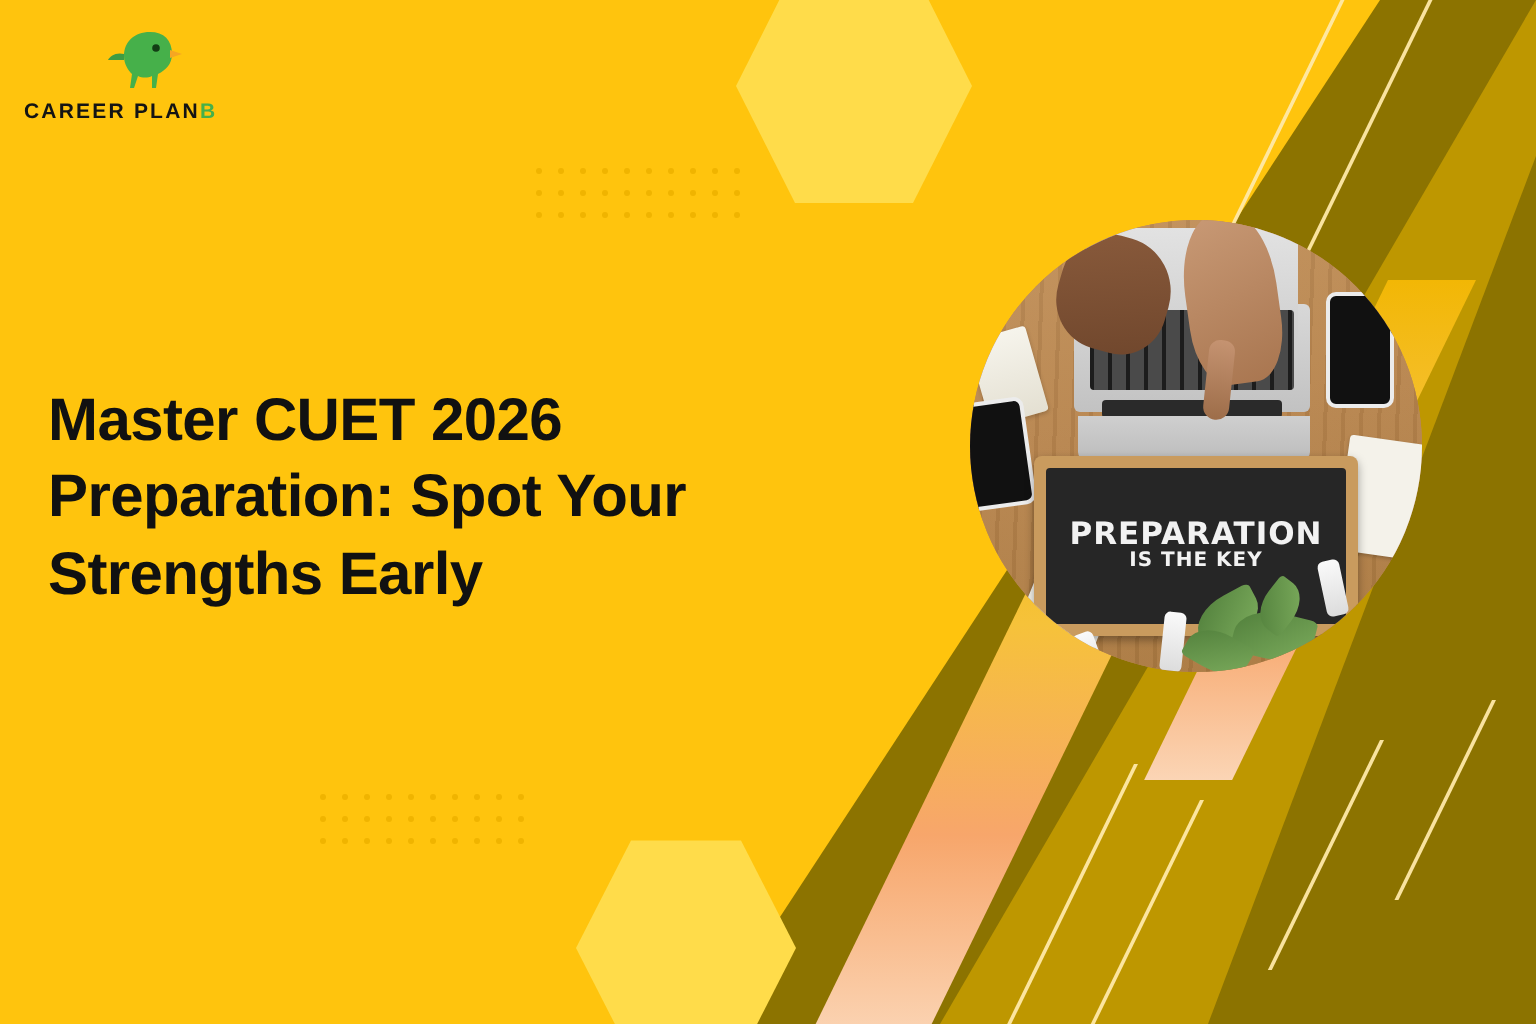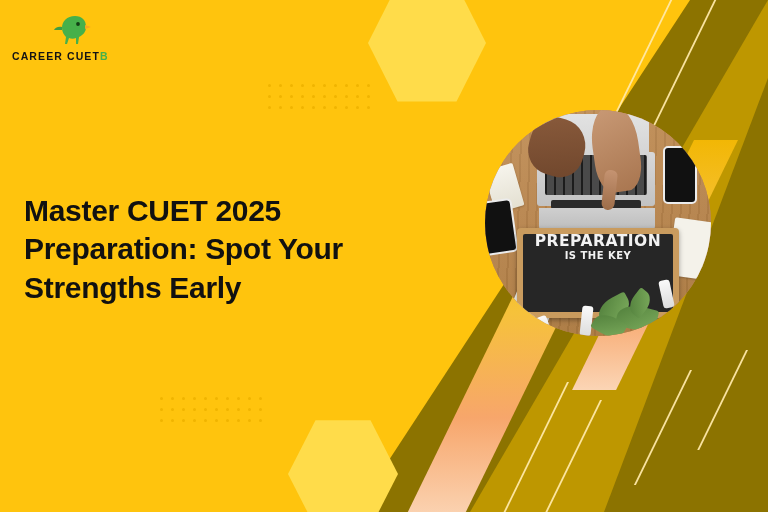--- a/index.html
+++ b/index.html
@@ -184,21 +184,21 @@
     background:#c99b5e;
     border-radius:4px;
     padding:6px;
     box-shadow:0 2px 5px rgba(0,0,0,.35);
   }
   .board-inner {
     width:100%; height:100%;
     background:#262626;
     border-radius:2px;
     display:flex; flex-direction:column;
-    align-items:center; 
+    align-items:center; justify-content:center;
     gap:1px;
   }
   .board-line {
     color:#f2f2f2;
     font-family:"DejaVu Sans", sans-serif;
     font-weight:bold;
     letter-spacing:0.5px;
     line-height:1;
   }
   .board-line.l1 { font-size:15.5px; }
@@ -350,25 +350,25 @@
   <div id="logo">
     <svg id="logo-bird" width="40" height="36" viewBox="0 0 40 36">
       <path d="M23 2 C15 2 10 7 10 14 C10 18 12 21 14 23 L13 30 L15 30 L17 24
                C19 25 22 25 24 24 L24 30 L26 30 L27 23 C31 21 34 18 34 13
                C34 6 30 2 23 2 Z" fill="#46B04A"></path>
       <path d="M10 13 C6 12 3 14 2 16 C5 16 8 16 10 16 Z" fill="#3E9C43"></path>
       <circle cx="26" cy="10" r="1.9" fill="#123d14"></circle>
       <path d="M33 11 L39 13 L33 15 Z" fill="#F5A623"></path>
     </svg>
     <div id="logo-text">
-      <span>CAREER CUET</span><span id="logo-text-b">B</span>
+      <span>CAREER PLAN</span><span id="logo-text-b">B</span>
     </div>
   </div>
 
-  <h1 id="headline">Master CUET 2025 Preparation: Spot Your Strengths Early</h1>
+  <h1 id="headline">Master CUET 2026 Preparation: Spot Your Strengths Early</h1>
 
   <div id="photo-circle">
     <div class="wood"></div>
 
     <div class="lap-base"></div>
     <div class="lap-screen"></div>
     <div class="lap-keys"></div>
     <div class="lap-track"></div>
     <div class="lap-lower"></div>
 

